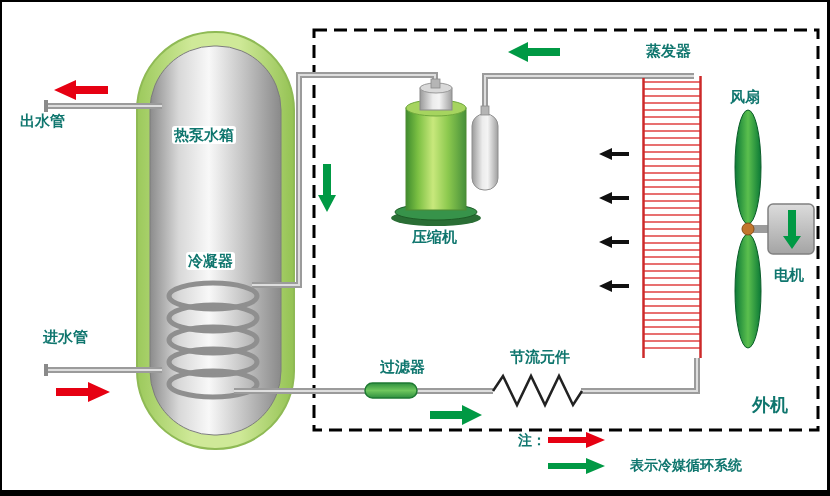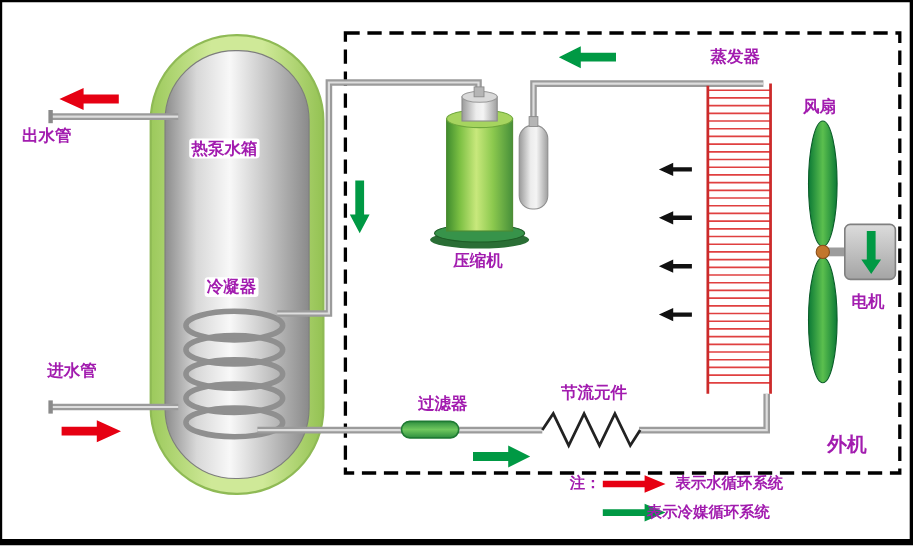--- a/index.html
+++ b/index.html
@@ -13,21 +13,21 @@
     background:#fff;
     overflow:hidden;
     font-family:"DejaVu Sans", sans-serif;
   }
   svg{position:absolute;left:0;top:0;}
   .lbl{
     position:absolute;
     font-weight:bold;
     font-size:15px;
     line-height:18px;
-    color:#a21caf;
+    color:#0f766e;
     background:#fff;
     padding:0 2px;
     border-radius:3px;
     white-space:nowrap;
   }
   .lbl-big{font-size:18px;background:transparent;}
   .lbl-legend{background:transparent;font-size:14px;}
   .arrow-red{fill:#e60012;}
   .arrow-green{fill:#009944;}
 </style>
@@ -203,28 +203,27 @@
   <polygon class="arrow-red" points="54,386 86,386 86,380 108,390 86,400 86,394 54,394"></polygon>
 
   <polygon class="arrow-green" points="558,46 526,46 526,40 506,50 526,60 526,54 558,54"></polygon>
   <polygon class="arrow-green" points="321,162 329,162 329,193 334,193 325,210 316,193 321,193"></polygon>
   <polygon class="arrow-green" points="428,409 460,409 460,403 480,413 460,423 460,417 428,417"></polygon>
 
   <polygon class="arrow-red" points="546,435 584,435 584,430 603,438 584,446 584,441 546,441"></polygon>
   <polygon class="arrow-green" points="546,461 584,461 584,456 603,464 584,472 584,467 546,467"></polygon>
 </svg>
 
-<div class="lbl" style="left:16px;top:112px;">出水管</div>
+<div class="lbl" style="left:16px;top:112px;font-family:Liberation Mono, monospace;">出水管</div>
 <div class="lbl" style="left:170px;top:124px;">热泵水箱</div>
 <div class="lbl" style="left:184px;top:250px;font-family:Liberation Serif, serif;">冷凝器</div>
 <div class="lbl" style="left:16px;top:326px;margin-left:23px;">进水管</div>
 <div class="lbl" style="left:408px;top:226px;">压缩机</div>
 <div class="lbl" style="left:642px;top:40px;">蒸发器</div>
 <div class="lbl" style="left:726px;top:86px;text-align:center;">风扇</div>
 <div class="lbl" style="left:770px;top:264px;font-family:Liberation Serif, serif;">电机</div>
 <div class="lbl" style="left:376px;top:356px;">过滤器</div>
 <div class="lbl" style="left:506px;top:346px;">节流元件</div>
 <div class="lbl lbl-big" style="left:748px;top:394px;">外机</div>
 
 <div class="lbl lbl-legend" style="left:514px;top:429px;">注：</div>
-<div class="lbl lbl-legend" style="left:610px;top:429px;">表示水循环系统</div>
-<div class="lbl lbl-legend" style="left:584px;top:455px;">表示冷媒循环系统</div>
+<div class="lbl lbl-legend" style="left:626px;top:455px;font-family:Liberation Mono, monospace;">表示冷媒循环系统</div>
 </div>
 
 </body></html>

